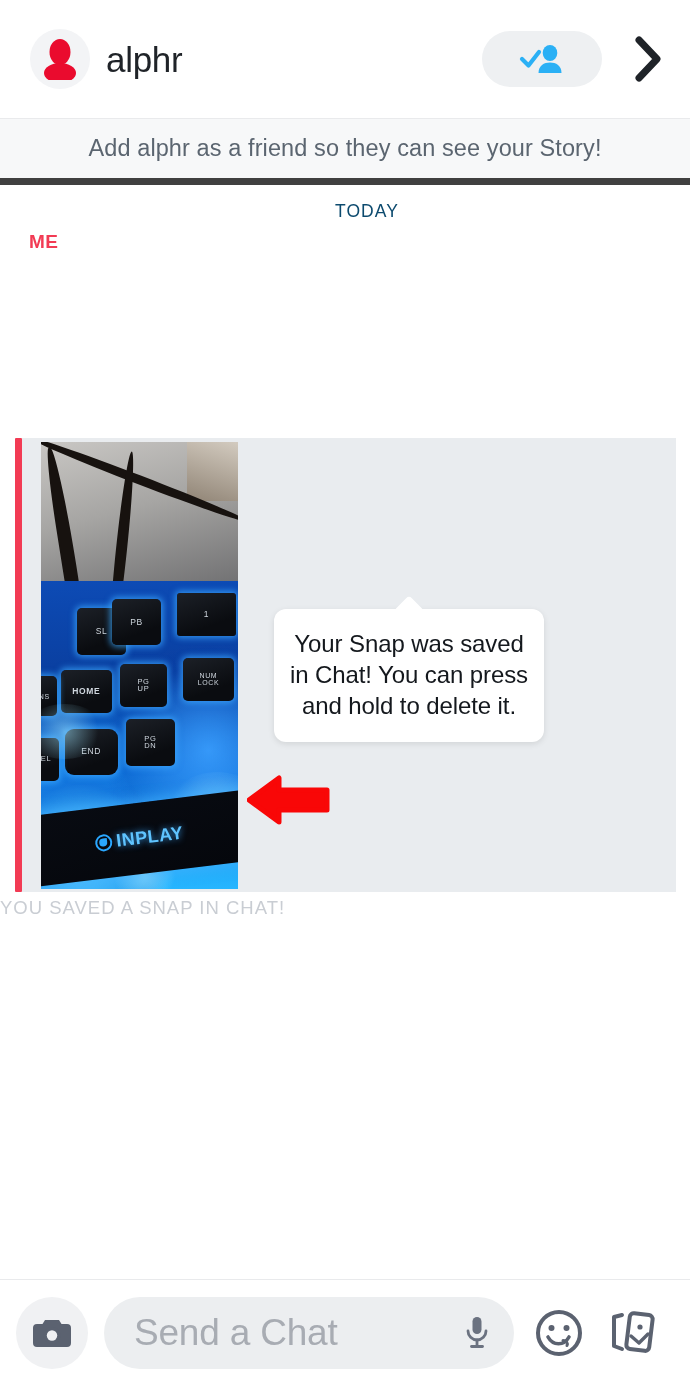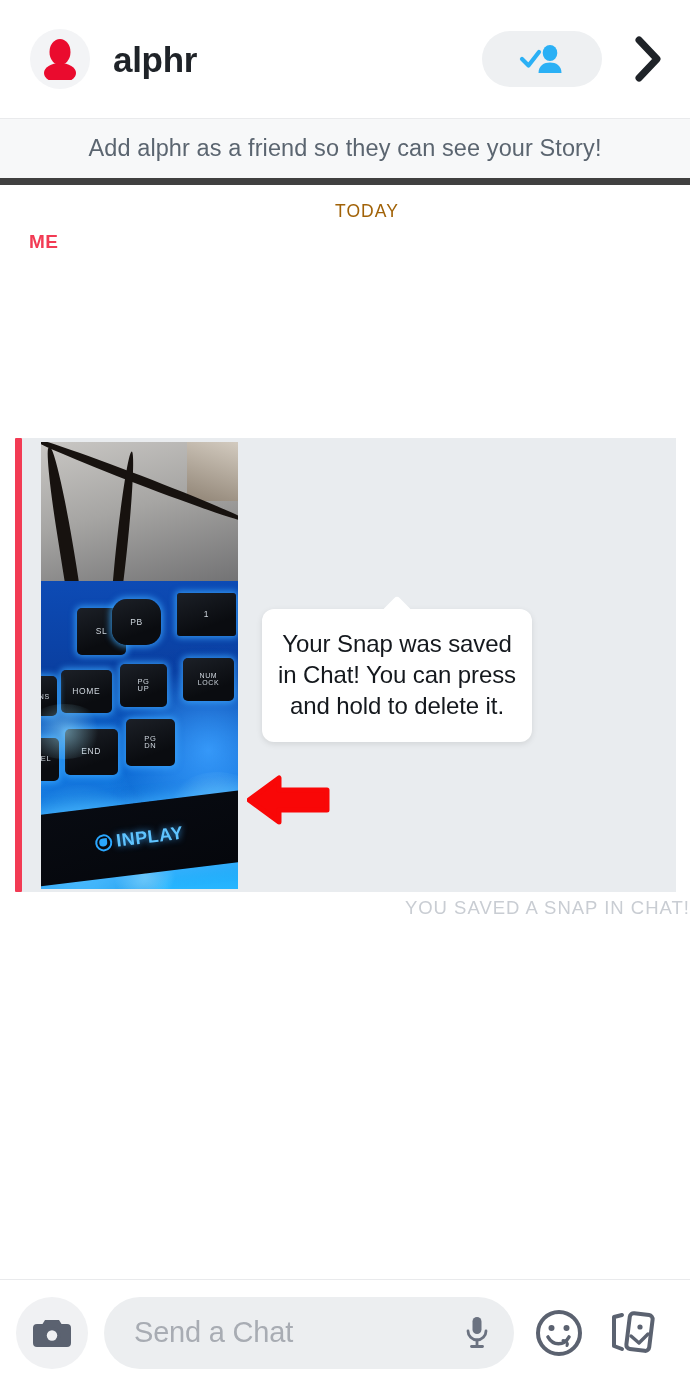--- a/index.html
+++ b/index.html
@@ -38,23 +38,23 @@
     height: 60px;
     border-radius: 50%;
     background: #f3f4f6;
     display: flex;
     align-items: center;
     justify-content: center;
     flex: 0 0 60px;
   }
 
   .header-title {
-    margin-left: 23px;
+    margin-left: 16px;
     font-size: 35px;
-    font-weight: bold;
+    font-weight: normal;
     color: #1f2328;
     letter-spacing: -0.3px;
     flex: 1 1 auto;
     line-height: 1;
   }
 
   .friend-pill {
     width: 120px;
     height: 56px;
     border-radius: 28px;
@@ -96,21 +96,21 @@
     flex: 1 1 auto;
     background: #ffffff;
     overflow: hidden;
   }
 
   .day-divider {
     text-align: center;
     padding-top: 16px;
     font-size: 17.5px;
     letter-spacing: 1.1px;
-    color: #a16207;
+    color: #0c4a6e;
     font-weight: normal;
     padding-left: 44px;
   }
 
   .sender-label {
     position: absolute;
     left: 14px;
     top: 46px;
     font-size: 19px;
     font-weight: bold;
@@ -241,21 +241,21 @@
   }
   .glow-spot {
     position: absolute;
     border-radius: 50%;
     background: radial-gradient(circle, rgba(160,230,255,.95), rgba(40,150,255,0) 70%);
   }
 
   
   .tooltip {
     position: absolute;
-    left: 262px;
+    left: 274px;
     top: 424px;
     width: 270px;
     background: #ffffff;
     border-radius: 12px;
     padding: 19px 16px 20px;
     box-shadow: 0 2px 6px rgba(0,0,0,.10);
     text-align: center;
     z-index: 6;
   }
   .tooltip-text {
@@ -293,21 +293,21 @@
     width: 84px;
     height: 52px;
     z-index: 7;
   }
 
   .saved-status {
     position: absolute;
     left: 0;
     top: 712px;
     width: 690px;
-    text-align: right;
+    text-align: left;
     font-size: 18.5px;
     letter-spacing: 1.0px;
     color: #c9cdd3;
   }
 
   
   .composer {
     flex: 0 0 106px;
     height: 106px;
     background: #ffffff;
@@ -332,21 +332,21 @@
     margin-left: 16px;
     background: #eceef0;
     border-radius: 36px;
     display: flex;
     align-items: center;
     padding: 0 22px 0 30px;
     max-width: 410px;
   }
   .chat-placeholder {
     flex: 1 1 auto;
-    font-size: 29px;
+    font-size: 37px;
     color: #a8acb3;
     letter-spacing: -0.2px;
   }
   .mic-icon { flex: 0 0 30px; display:flex; align-items:center; justify-content:center; }
 
   .composer-icon {
     flex: 0 0 58px;
     display: flex;
     align-items: center;
     justify-content: center;
@@ -396,27 +396,27 @@
       <div class="snap-body">
 
         <div class="snap-thumb">
           <div class="kb-wall"></div>
           <div class="cable c1"></div>
           <div class="cable c2"></div>
           <div class="cable c3"></div>
 
           <div class="kb-deck">
             <div class="key" style="left:6%;top:9%;width:25%;height:15%;margin-left:24px;">SL</div>
-            <div class="key" style="left:36%;top:6%;width:25%;height:15%;border-radius:15px;">PB</div>
+            <div class="key" style="left:36%;top:6%;width:25%;height:15%;">PB</div>
             <div class="key" style="left:69%;top:4%;width:30%;height:14%;border-radius:3px;">1</div>
-            <div class="key" style="left:10%;top:29%;width:26%;height:14%;">HOME</div>
+            <div class="key" style="left:10%;top:29%;width:26%;height:14%;font-weight:bold;">HOME</div>
             <div class="key" style="left:40%;top:27%;width:24%;height:14%;font-size:7.5px;">PG<br>UP</div>
             <div class="key" style="left:72%;top:25%;width:26%;height:14%;font-size:7px;">NUM<br>LOCK</div>
             <div class="key" style="left:-6%;top:31%;width:14%;height:13%;font-size:7px;">INS</div>
-            <div class="key" style="left:12%;top:48%;width:27%;height:15%;">END</div>
+            <div class="key" style="left:12%;top:48%;width:27%;height:15%;border-radius:9px;">END</div>
             <div class="key" style="left:43%;top:45%;width:25%;height:15%;font-size:7.5px;">PG<br>DN</div>
             <div class="key" style="left:-7%;top:51%;width:16%;height:14%;font-size:7.5px;">DEL</div>
 
             <div class="glow-spot" style="left:-8%;top:40%;width:40%;height:18%;opacity:.55;"></div>
             <div class="glow-spot" style="left:62%;top:62%;width:55%;height:30%;opacity:.7;"></div>
             <div class="glow-spot" style="left:35%;top:86%;width:35%;height:18%;opacity:.8;"></div>
 
             <div class="inplay-bar">
               <span class="inplay-logo"></span>
               <span class="inplay-word">INPLAY</span>

